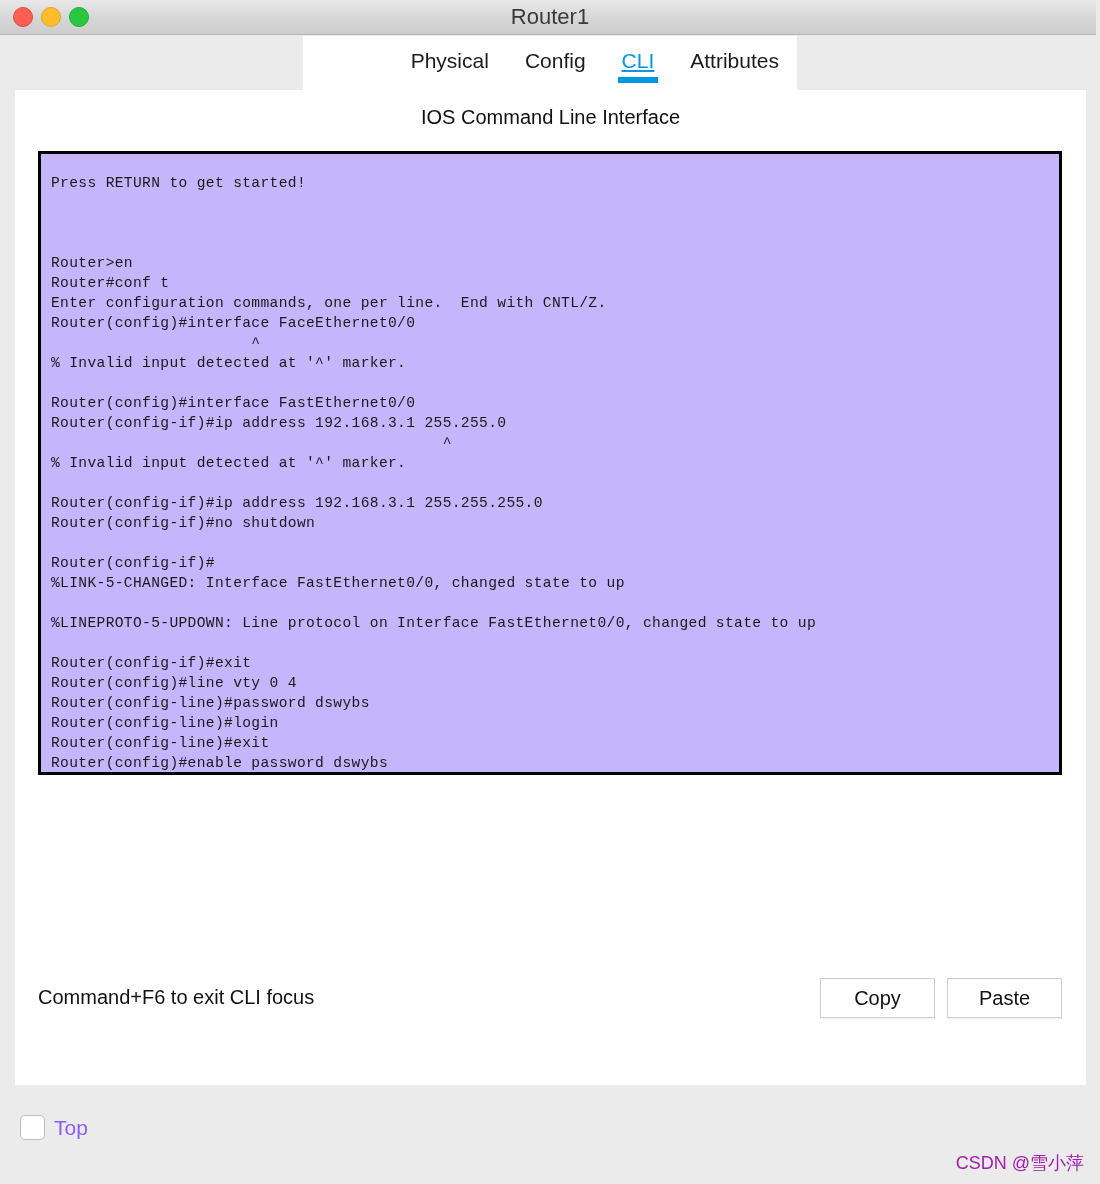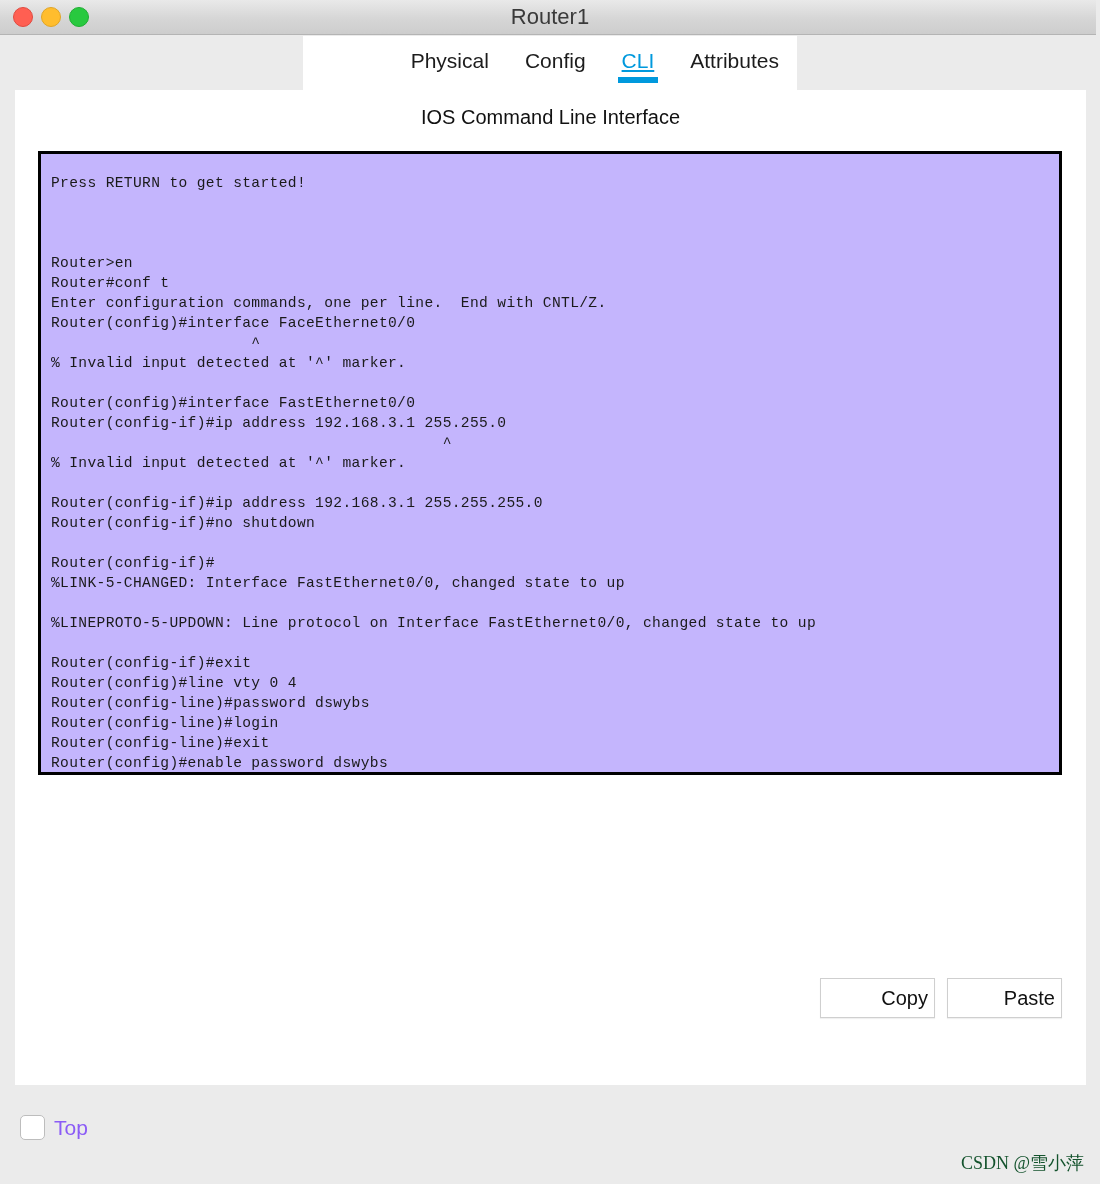--- a/index.html
+++ b/index.html
@@ -153,21 +153,20 @@
     min-width: 115px;
     height: 40px;
     background: #ffffff;
     border: 1px solid #cfcfcf;
     border-radius: 0;
     font-size: 20px;
     color: #111111;
     font-family: "Liberation Sans", sans-serif;
     cursor: pointer;
     box-shadow: 0 1px 1px rgba(0,0,0,0.06);
-    text-align: right;
   }
 
   
   #bottom-bar {
     position: absolute;
     left: 0; top: 1085px;
     width: 1100px;
     height: 99px;
     background: #ebebeb;
   }
@@ -188,22 +187,22 @@
   }
   #top-label {
     font-size: 21px;
     color: #8b5cf6;
   }
   #watermark {
     position: absolute;
     right: 16px;
     top: 1151px;
     font-size: 18px;
-    color: #14532d;
-    font-family: Liberation Serif, serif;
+    color: #a21caf;
+    font-family: Liberation Sans, sans-serif;
   }
 </style>
 </head>
 <body>
 
 <div id="titlebar">
   <div id="traffic-lights">
     <span class="light red" style="background: rgb(255, 95, 82);"></span>
     <span class="light yellow" style="background: rgb(255, 189, 46);"></span>
     <span class="light green" style="background: rgb(40, 201, 63);"></span>
@@ -268,20 +267,21 @@
                ^
 % Invalid input detected at '^' marker.
 
 Router(config)#^Z
                ^
 % Invalid input detected at '^' marker.
 
 Router(config)#</pre>
   </div>
 
+  <div id="focus-hint">Command+F6 to exit CLI focus</div>
 
   <div id="btn-row">
     <button class="btn">Copy</button>
     <button class="btn">Paste</button>
   </div>
 
 </div>
 
 <div id="bottom-bar">
   <div id="top-check-row">

